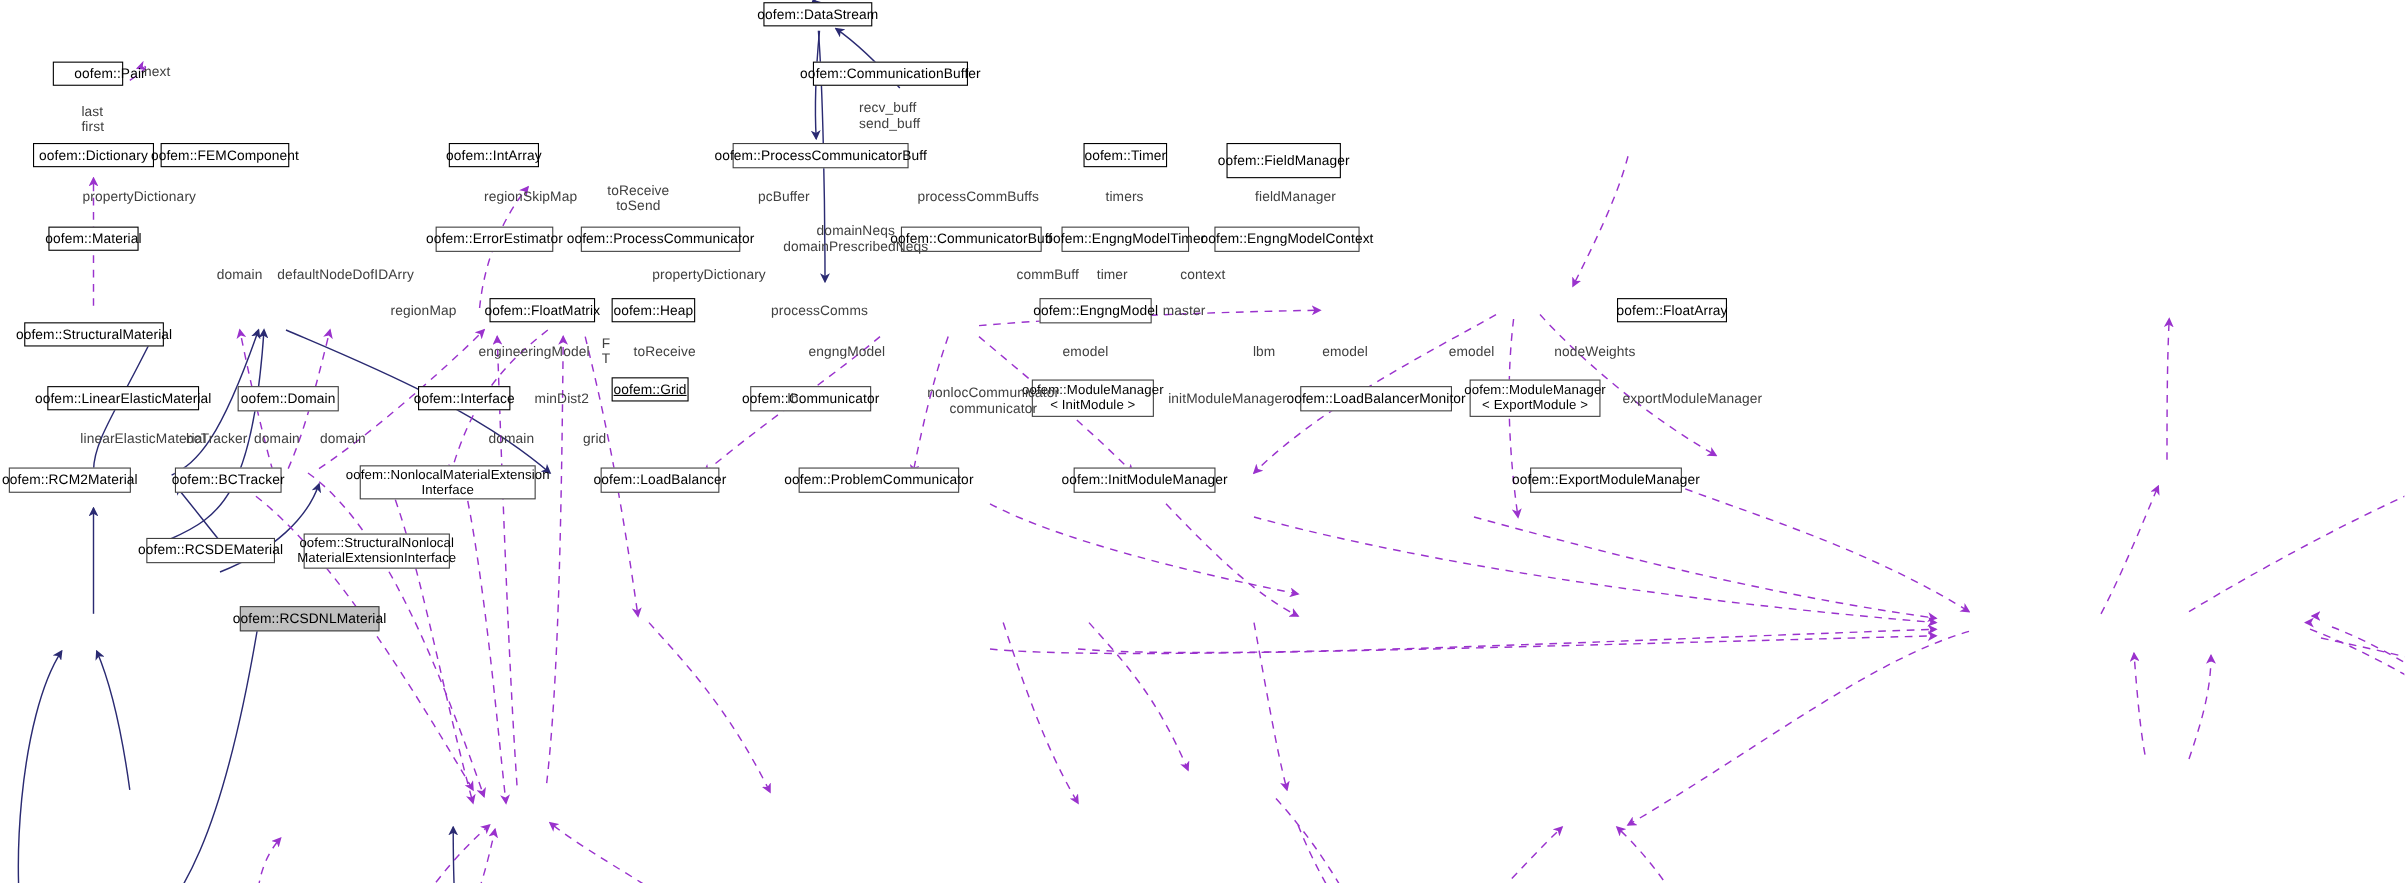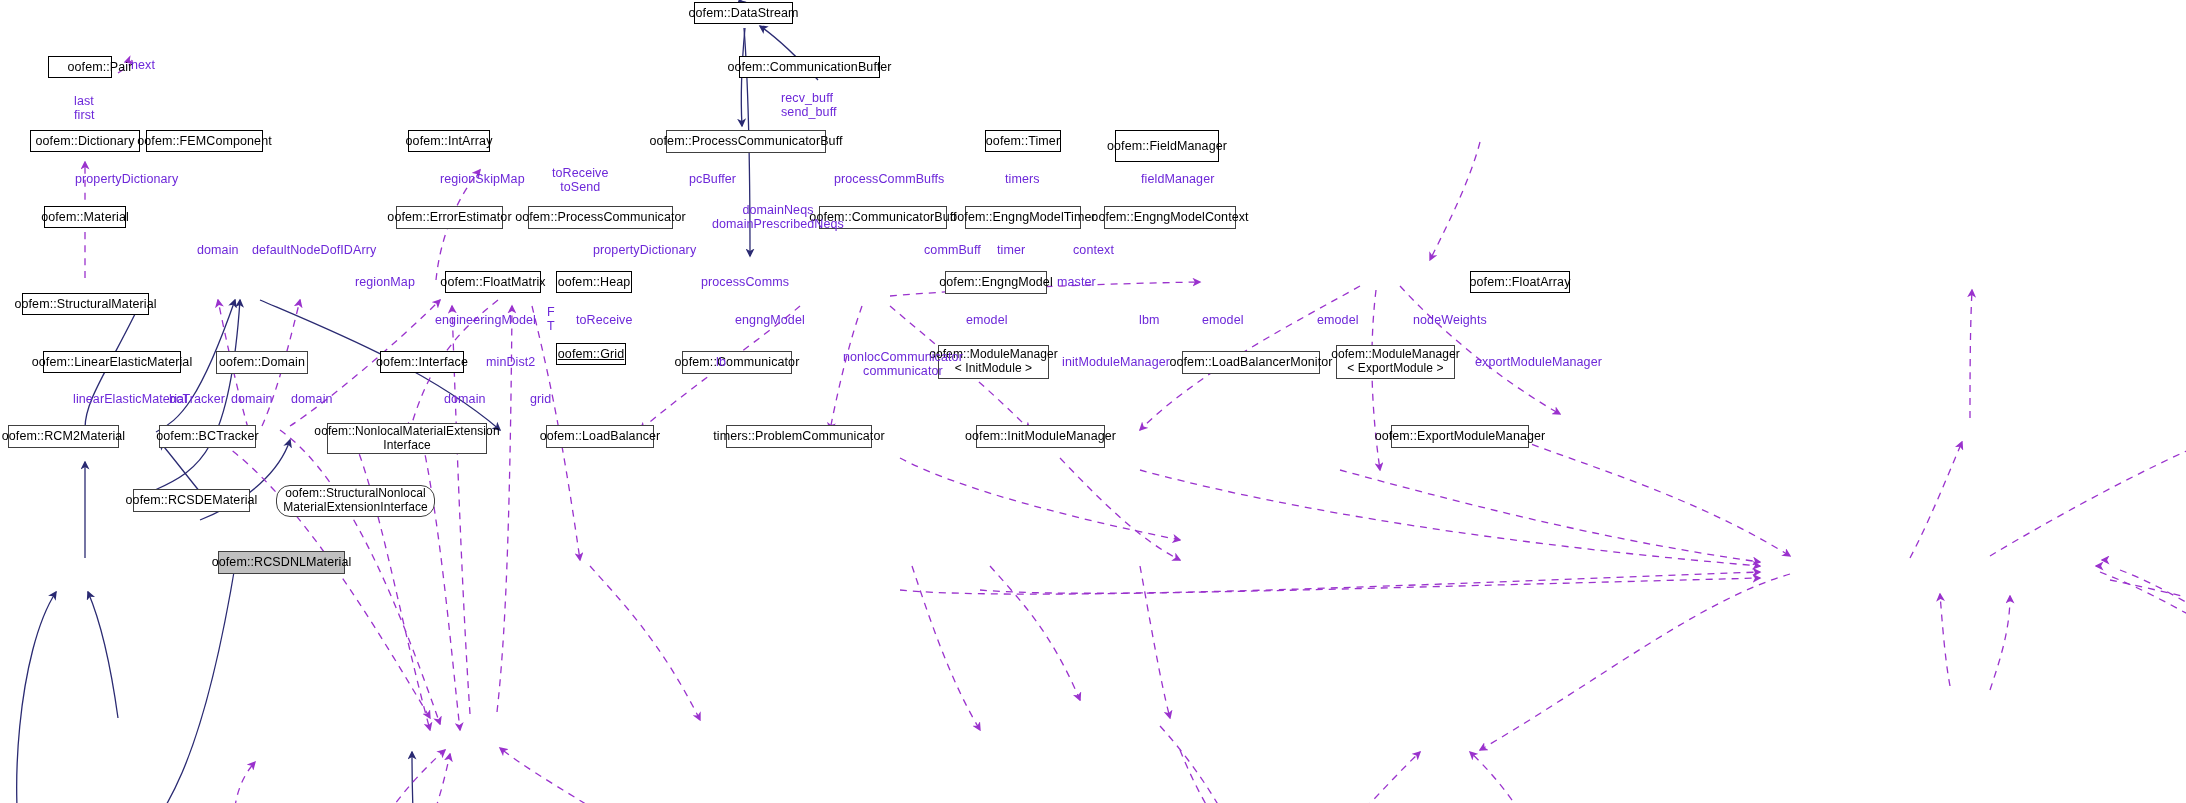--- a/index.html
+++ b/index.html
@@ -41,21 +41,21 @@
   .node.thick {
     border: 1.6px solid #404040;
   }
   .node.current {
     background: #c0c0c0;
     border: 1.6px solid #404040;
   }
   .edge-label {
     position: absolute;
     font-size: 12.5px;
-    color: #6d28d9;
+    color: #404040;
     white-space: pre-line;
     line-height: 1.12;
     text-align: center;
     letter-spacing: 0.1px;
   }
 </style>
 </head>
 <body>
 
 <div id="canvas">
@@ -160,31 +160,31 @@
   <div class="node" style="left:22px;top:271px;width:127px;height:22px;margin-top:22px;">oofem::StructuralMaterial</div>
   <div class="node" style="left:43px;top:351px;width:138px;height:22px;">oofem::LinearElasticMaterial</div>
   <div class="node thick" style="left:8px;top:425px;width:111px;height:23px;">oofem::RCM2Material</div>
   <div class="node thick" style="left:133px;top:489px;width:117px;height:23px;">oofem::RCSDEMaterial</div>
   <div class="node current" style="left:218px;top:551px;width:127px;height:23px;">oofem::RCSDNLMaterial</div>
   <div class="node thick" style="left:159px;top:425px;width:97px;height:23px;">oofem::BCTracker</div>
   <div class="node thick" style="left:216px;top:351px;width:92px;height:23px;">oofem::Domain</div>
   <div class="node" style="left:380px;top:351px;width:84px;height:22px;">oofem::Interface</div>
   <div class="node thick" style="left:327px;top:423px;width:160px;height:31px;font-size:12px;">oofem::NonlocalMaterialExtension
 Interface</div>
-  <div class="node thick" style="left:276px;top:485px;width:159px;height:32px;font-size:12px;border-radius:14px;">oofem::StructuralNonlocal
+  <div class="node thick" style="left:276px;top:485px;width:133px;height:32px;font-size:12px;">oofem::StructuralNonlocal
 MaterialExtensionInterface</div>
   <div class="node" style="left:408px;top:130px;width:82px;height:22px;">oofem::IntArray</div>
   <div class="node thick" style="left:396px;top:206px;width:107px;height:23px;">oofem::ErrorEstimator</div>
   <div class="node" style="left:445px;top:271px;width:96px;height:22px;">oofem::FloatMatrix</div>
   <div class="node" style="left:556px;top:271px;width:76px;height:22px;">oofem::Heap</div>
   <div class="node" style="left:556px;top:343px;width:70px;height:22px;text-decoration:underline;">oofem::Grid</div>
   <div class="node thick" style="left:546px;top:425px;width:108px;height:23px;text-align:right;">oofem::LoadBalancer</div>
   <div class="node thick" style="left:528px;top:206px;width:145px;height:23px;">oofem::ProcessCommunicator</div>
   <div class="node thick" style="left:682px;top:351px;width:110px;height:23px;">oofem::Communicator</div>
-  <div class="node thick" style="left:726px;top:425px;width:146px;height:23px;">timers::ProblemCommunicator</div>
+  <div class="node thick" style="left:726px;top:425px;width:146px;height:23px;">oofem::ProblemCommunicator</div>
   <div class="node" style="left:694px;top:2px;width:99px;height:22px;">oofem::DataStream</div>
   <div class="node" style="left:739px;top:56px;width:141px;height:22px;">oofem::CommunicationBuffer</div>
   <div class="node thick" style="left:666px;top:130px;width:160px;height:23px;">oofem::ProcessCommunicatorBuff</div>
   <div class="node thick" style="left:819px;top:206px;width:128px;height:23px;">oofem::CommunicatorBuff</div>
   <div class="node" style="left:985px;top:130px;width:76px;height:22px;">oofem::Timer</div>
   <div class="node" style="left:1115px;top:130px;width:104px;height:32px;">oofem::FieldManager</div>
   <div class="node thick" style="left:965px;top:206px;width:116px;height:23px;">oofem::EngngModelTimer</div>
   <div class="node thick" style="left:1104px;top:206px;width:132px;height:23px;">oofem::EngngModelContext</div>
   <div class="node thick" style="left:945px;top:271px;width:102px;height:23px;">oofem::EngngModel</div>
   <div class="node thick" style="left:938px;top:345px;width:111px;height:34px;font-size:12px;">oofem::ModuleManager

